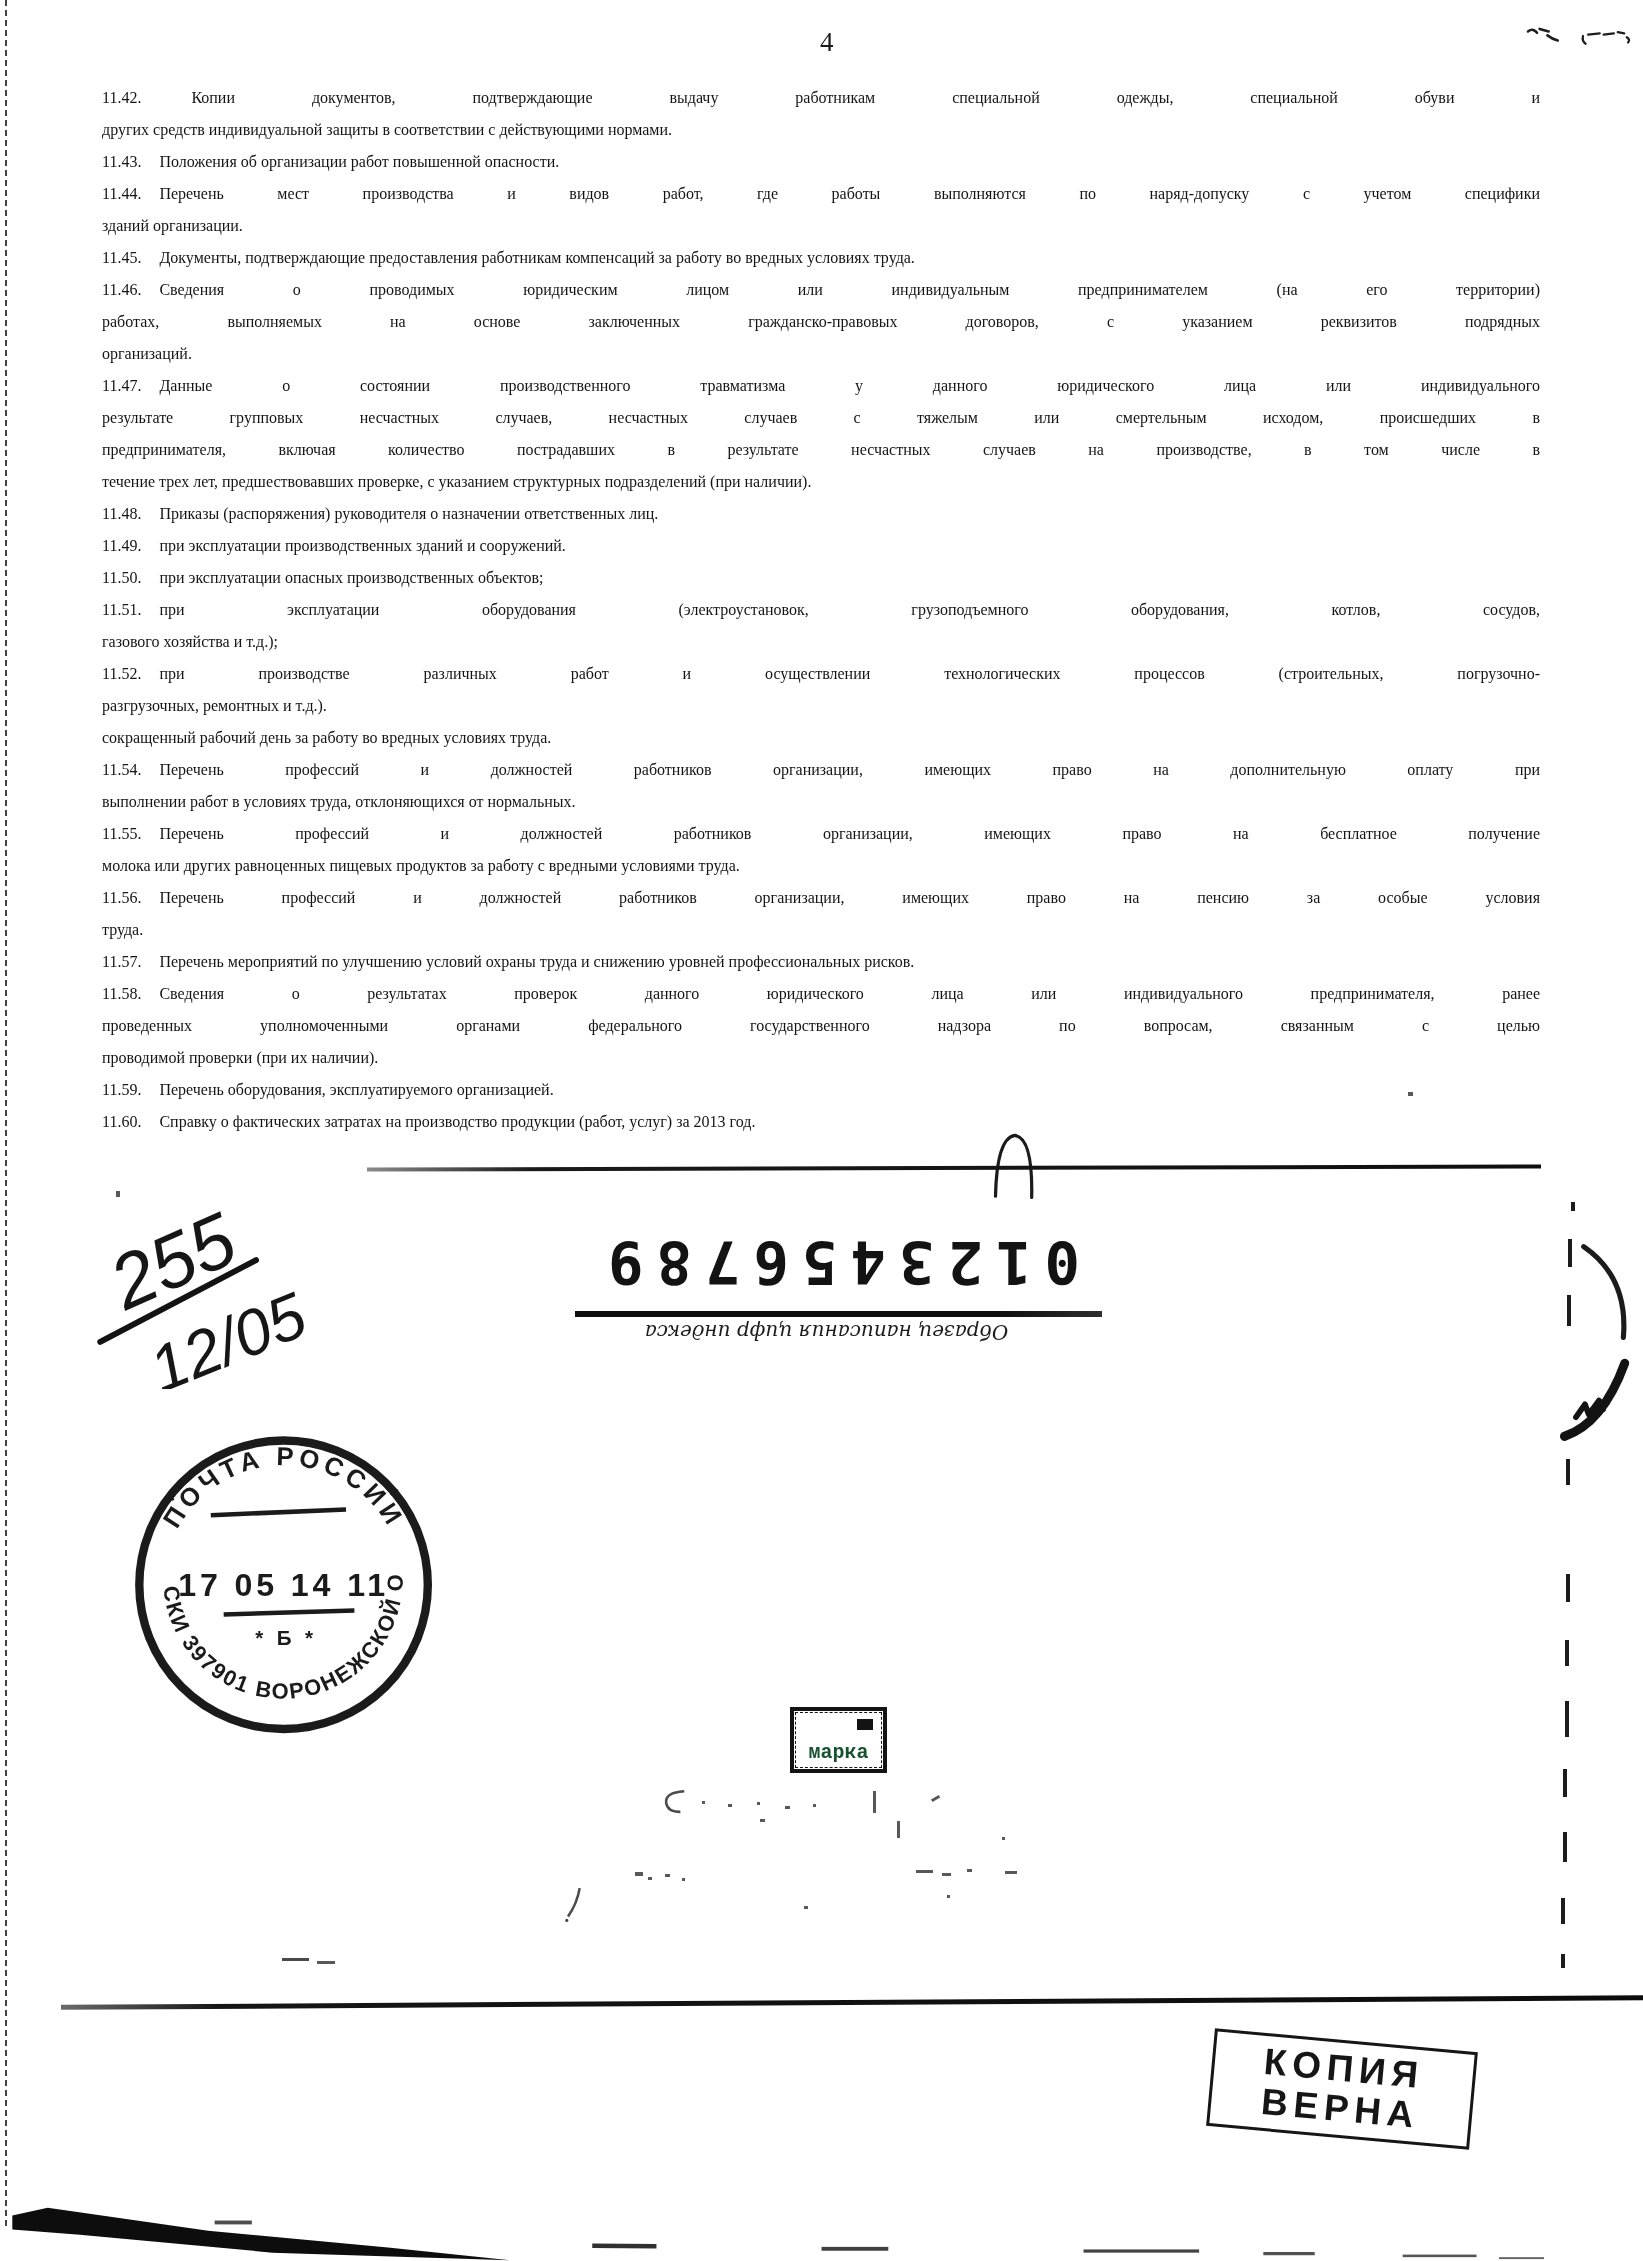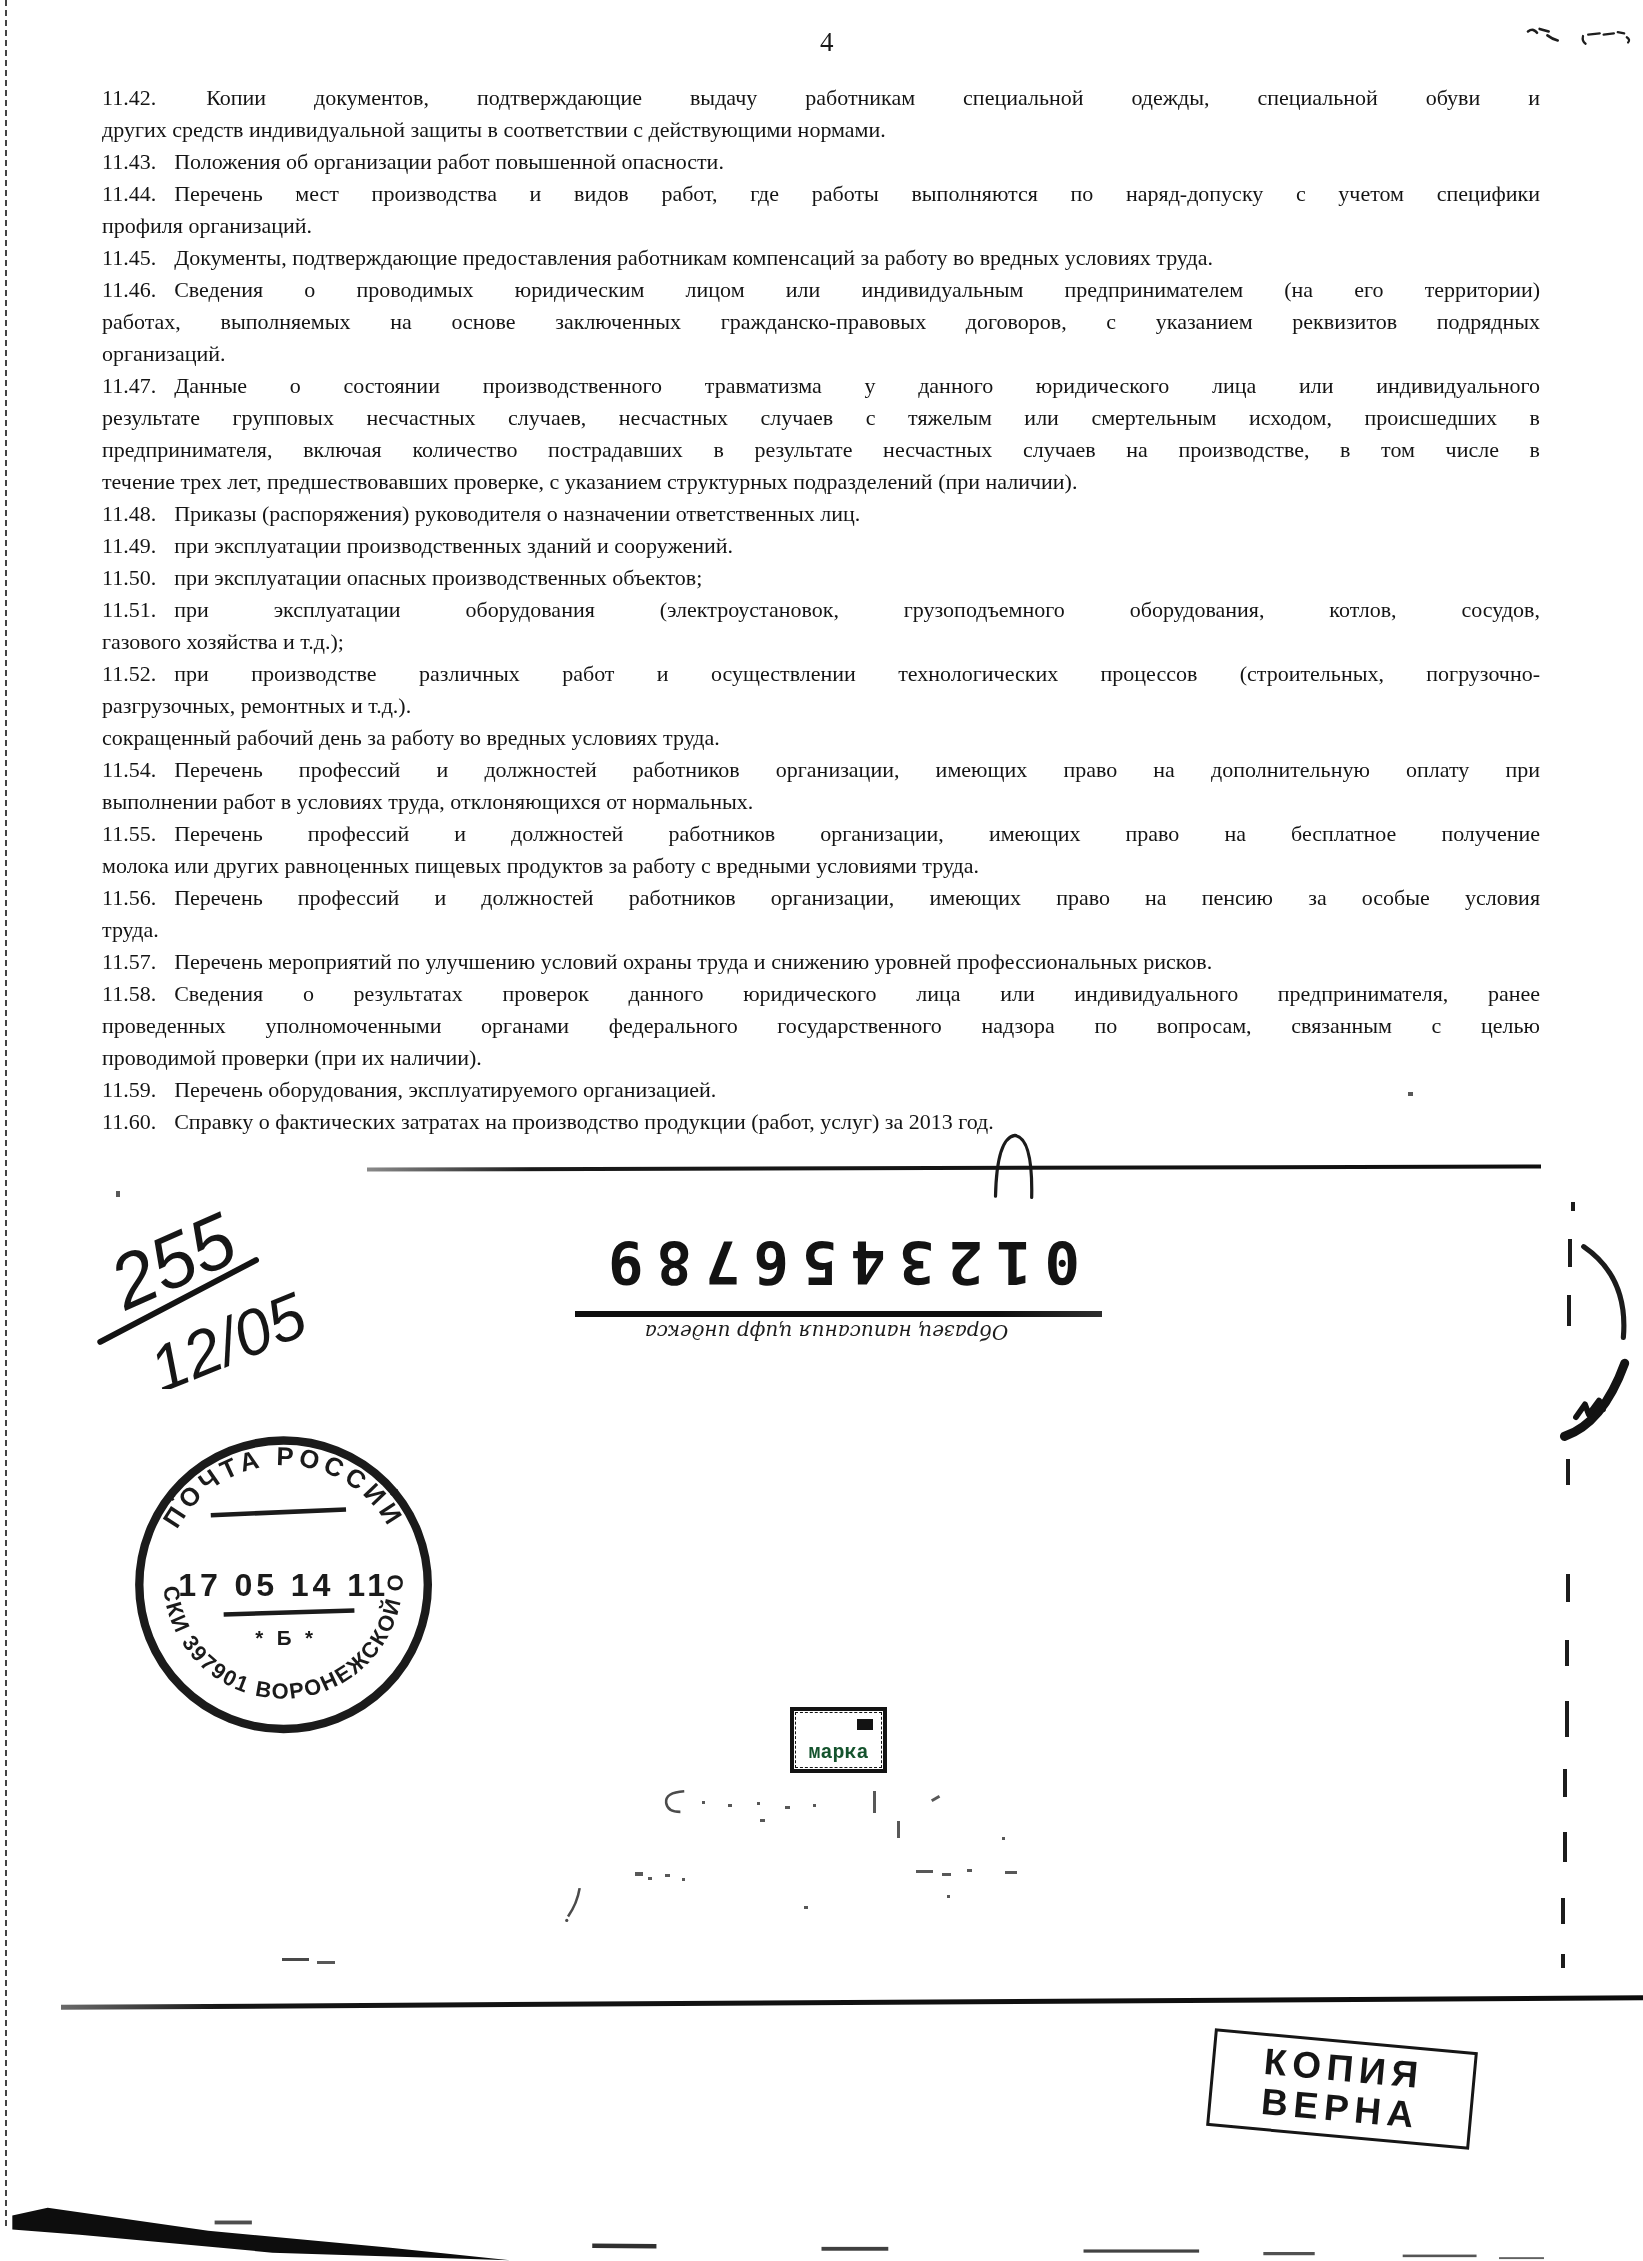--- a/index.html
+++ b/index.html
@@ -4,21 +4,21 @@
 <style>
   html,body{margin:0;padding:0;background:#e8e8e8;}
   .page{position:relative;width:1643px;height:2261px;background:#ffffff;overflow:hidden;
         font-family:"Liberation Serif",serif;color:#141414;}
   
   .fold-line{position:absolute;left:5.2px;top:0;height:2226px;width:0;
              border-left:2.6px dashed #242424;opacity:.85;}
   
   .page-num{position:absolute;left:820px;top:27px;font-size:27px;color:#1a1a1a;}
   
-  .doc-body{position:absolute;left:102px;top:82px;width:1438px;font-size:22px;}
+  .doc-body{position:absolute;left:102px;top:82px;width:1438px;font-size:16px;}
   .para{margin:0;}
   .tline{height:32px;line-height:32px;white-space:nowrap;}
   .tline.just{text-align:justify;text-align-last:justify;}
   .tline.last{text-align:right;text-align-last:left;}
   .num{display:inline;}
   .gap{display:inline-block;width:18px;}
   .para.first .gap{width:50px;}
   
   .pen-line-1{position:absolute;left:367px;top:1166px;width:1174px;height:3.9px;
       background:linear-gradient(to right,#8a8a8a 0,#1a1a1a 14%,#0f0f0f 100%);
@@ -71,21 +71,21 @@
   <div class="doc-body">
       <div class="para first">
         <div class="tline just"><span class="num">11.42.</span><span class="gap"></span>Копии документов, подтверждающие выдачу работникам специальной одежды, специальной обуви и</div>
         <div class="tline last">других средств индивидуальной защиты в соответствии с действующими нормами.</div>
       </div>
       <div class="para">
         <div class="tline last"><span class="num">11.43.</span><span class="gap"></span>Положения об организации работ повышенной опасности.</div>
       </div>
       <div class="para">
         <div class="tline just"><span class="num">11.44.</span><span class="gap"></span>Перечень мест производства и видов работ, где работы выполняются по наряд-допуску с учетом специфики</div>
-        <div class="tline last">профиля организаций.</div>
+        <div class="tline last">зданий организации.</div>
       </div>
       <div class="para">
         <div class="tline last"><span class="num">11.45.</span><span class="gap"></span>Документы, подтверждающие предоставления работникам компенсаций за работу во вредных условиях труда.</div>
       </div>
       <div class="para">
         <div class="tline just"><span class="num">11.46.</span><span class="gap"></span>Сведения о проводимых юридическим лицом или индивидуальным предпринимателем (на его территории)</div>
         <div class="tline just">работах, выполняемых на основе заключенных гражданско-правовых договоров, с указанием реквизитов подрядных</div>
         <div class="tline last">организаций.</div>
       </div>
       <div class="para">

